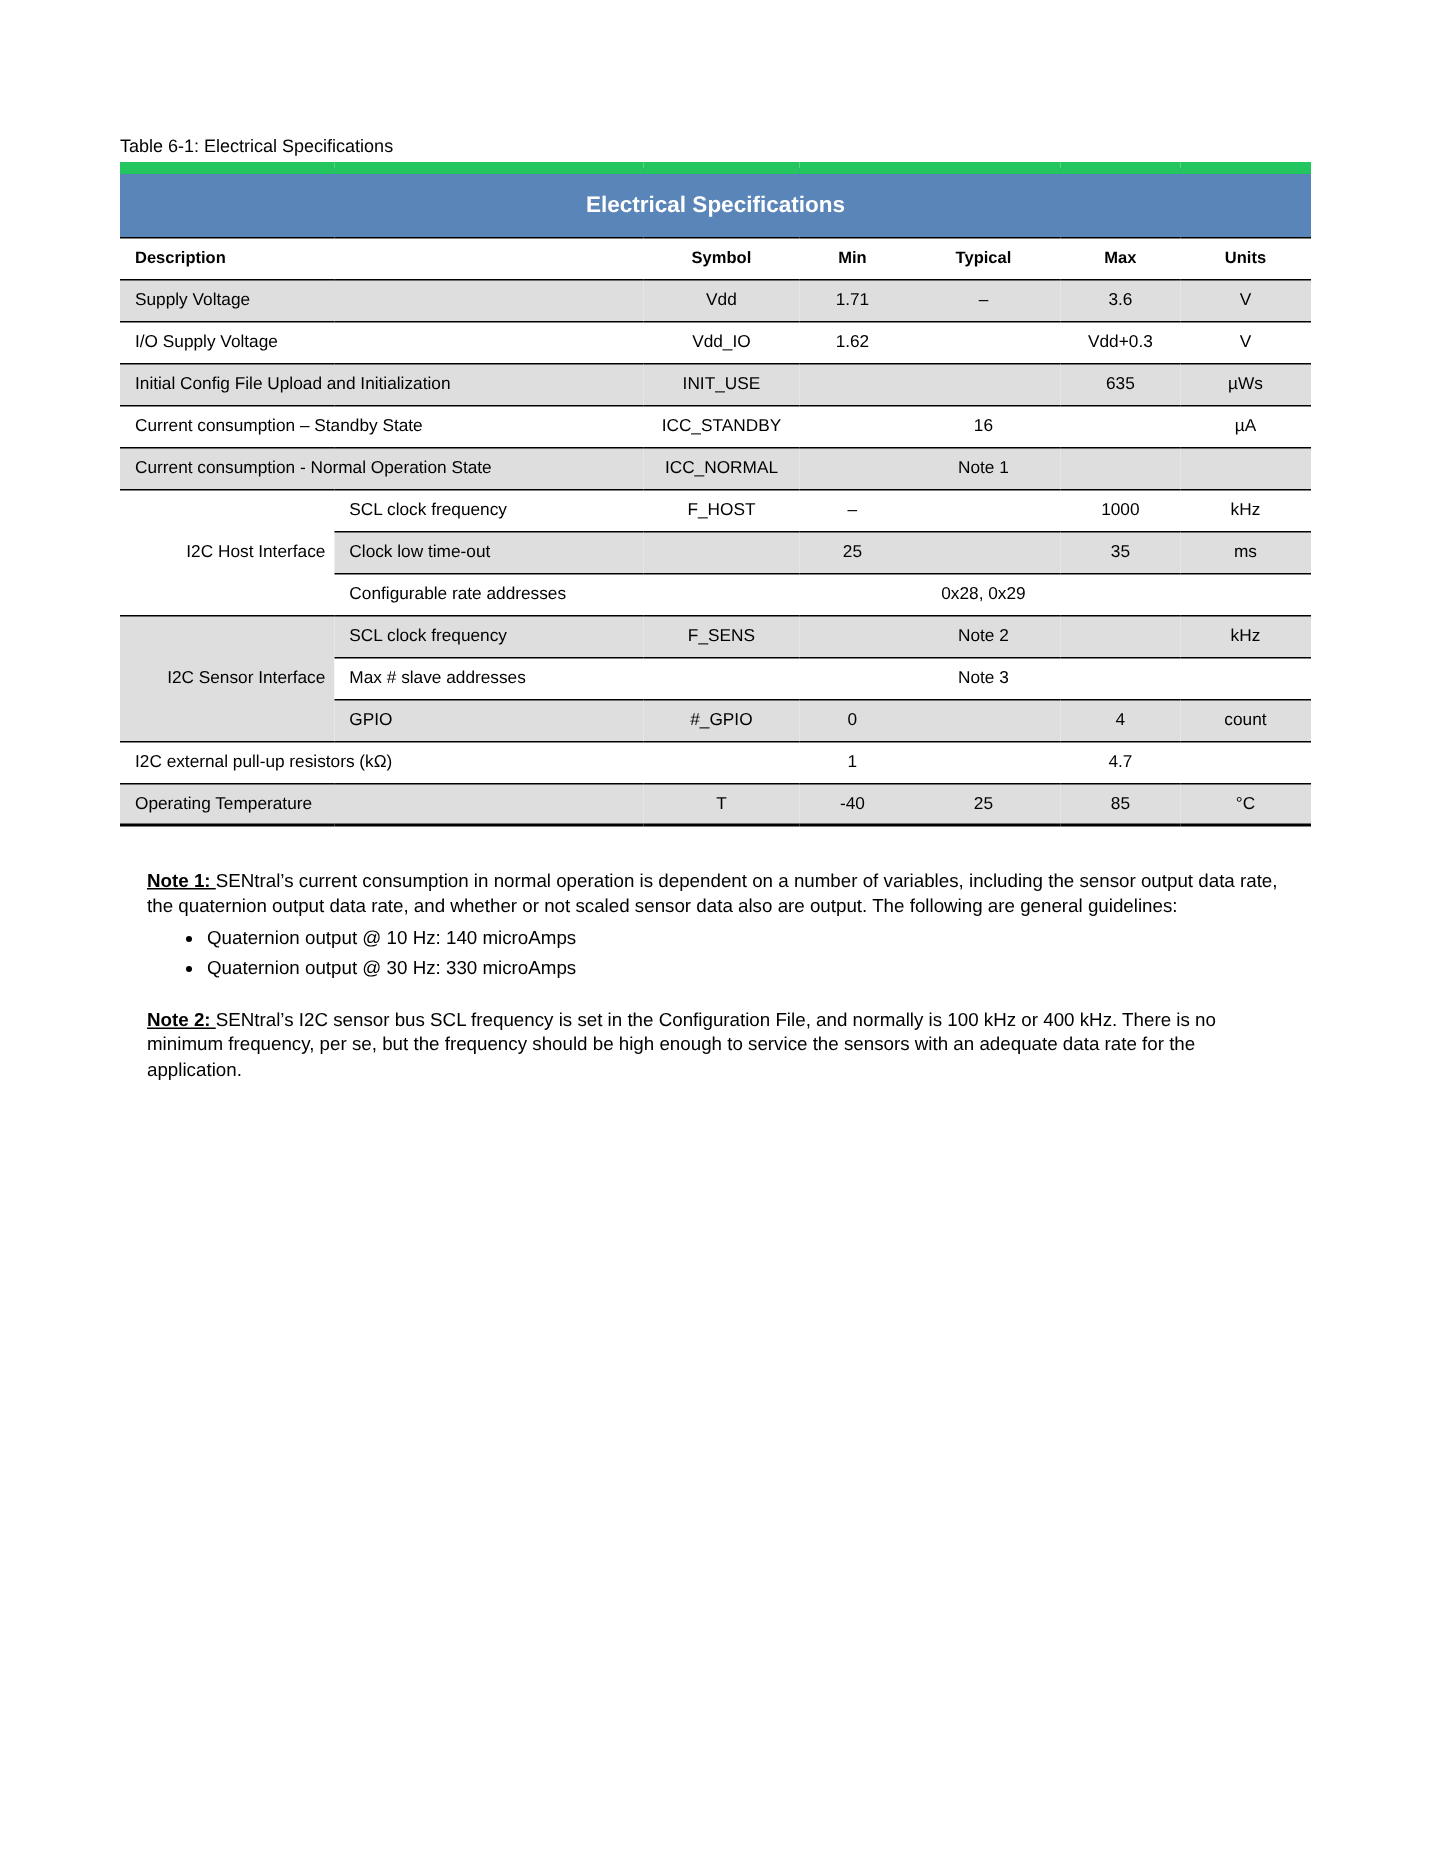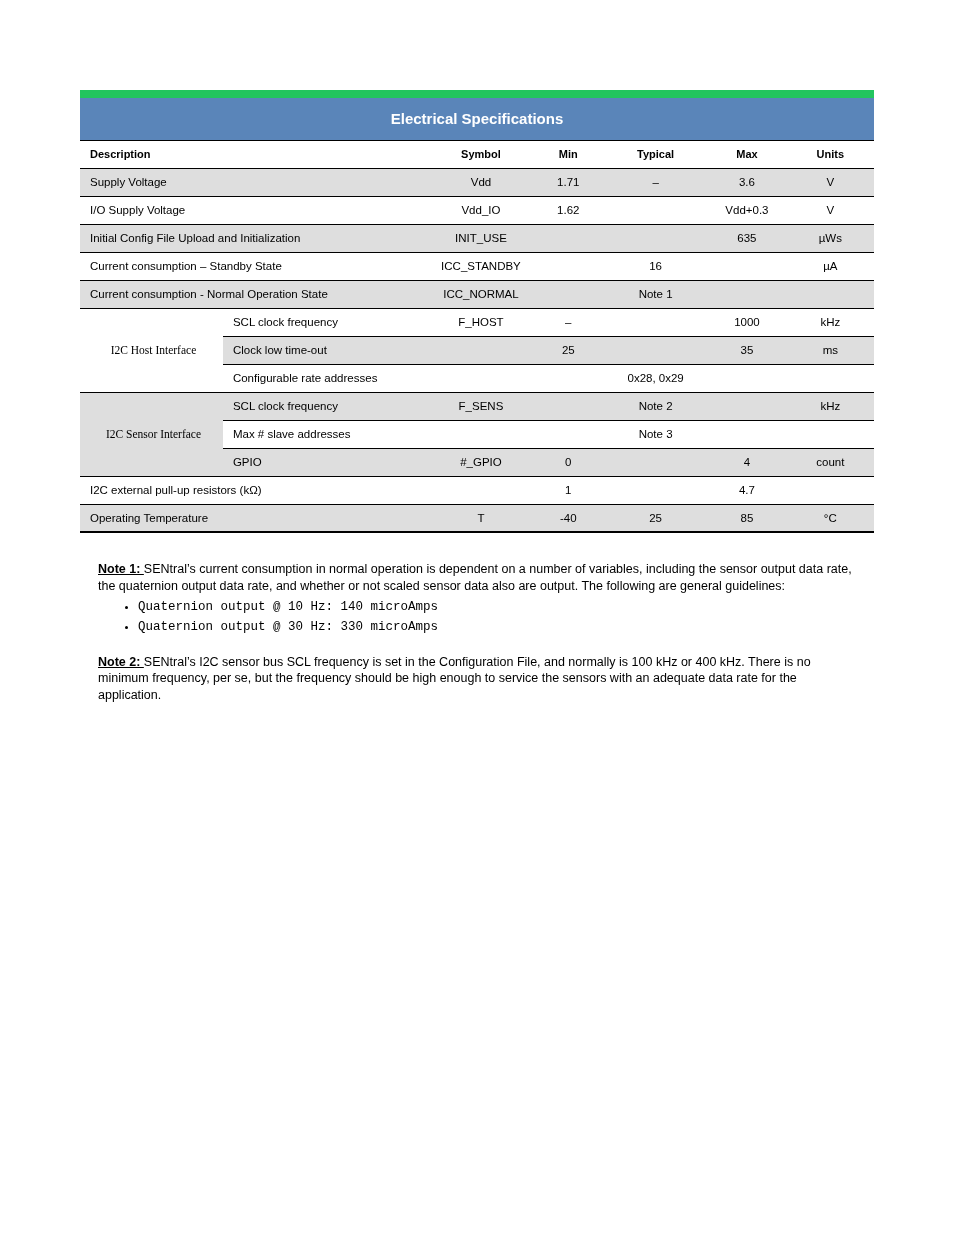--- a/index.html
+++ b/index.html
@@ -43,44 +43,43 @@
   }
   table.specs thead tr.hdr th {
     background: #ffffff;
     font-weight: bold;
     font-size: 11px;
   }
   table.specs tbody tr.shade td { background: #dedede; }
   table.specs tbody tr.noshade td { background: #ffffff; }
   table.specs .group-col {
     border-right: 0;
-    text-align: center;
+    text-align: right;
     padding-left: 10px;
-    font-family: Liberation Serif, serif;
   }
   .footnotes {
     margin-top: 28px;
     font-size: 12.5px;
     line-height: 1.35;
     padding: 0 18px;
   }
   .footnotes .fn { margin-bottom: 18px; }
   .footnotes b { font-weight: bold; text-decoration: underline; }
   .footnotes ul {
     list-style: disc;
     padding-left: 40px;
     margin-top: 4px;
-    font-family: Liberation Mono, monospace;
   }
   .footnotes li { margin-bottom: 3px; }
 </style>
 </head>
 <body>
 
 <div class="page">
+  <div class="table-title">Table 6-1: Electrical Specifications</div>
 
   <table class="specs">
     <colgroup>
       <col style="width:18%">
       <col style="width:26%">
       <col style="width:13%">
       <col style="width:9%">
       <col style="width:13%">
       <col style="width:10%">
       <col style="width:11%">

